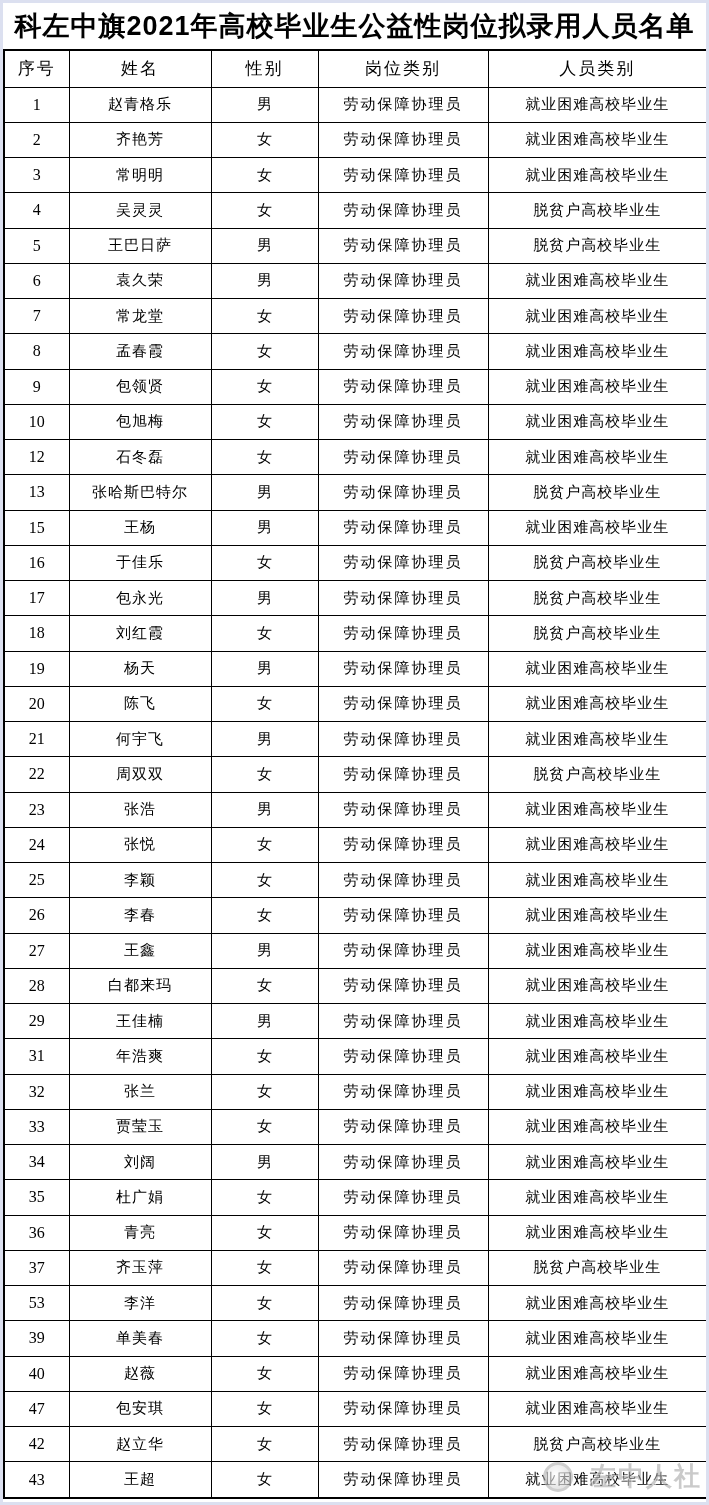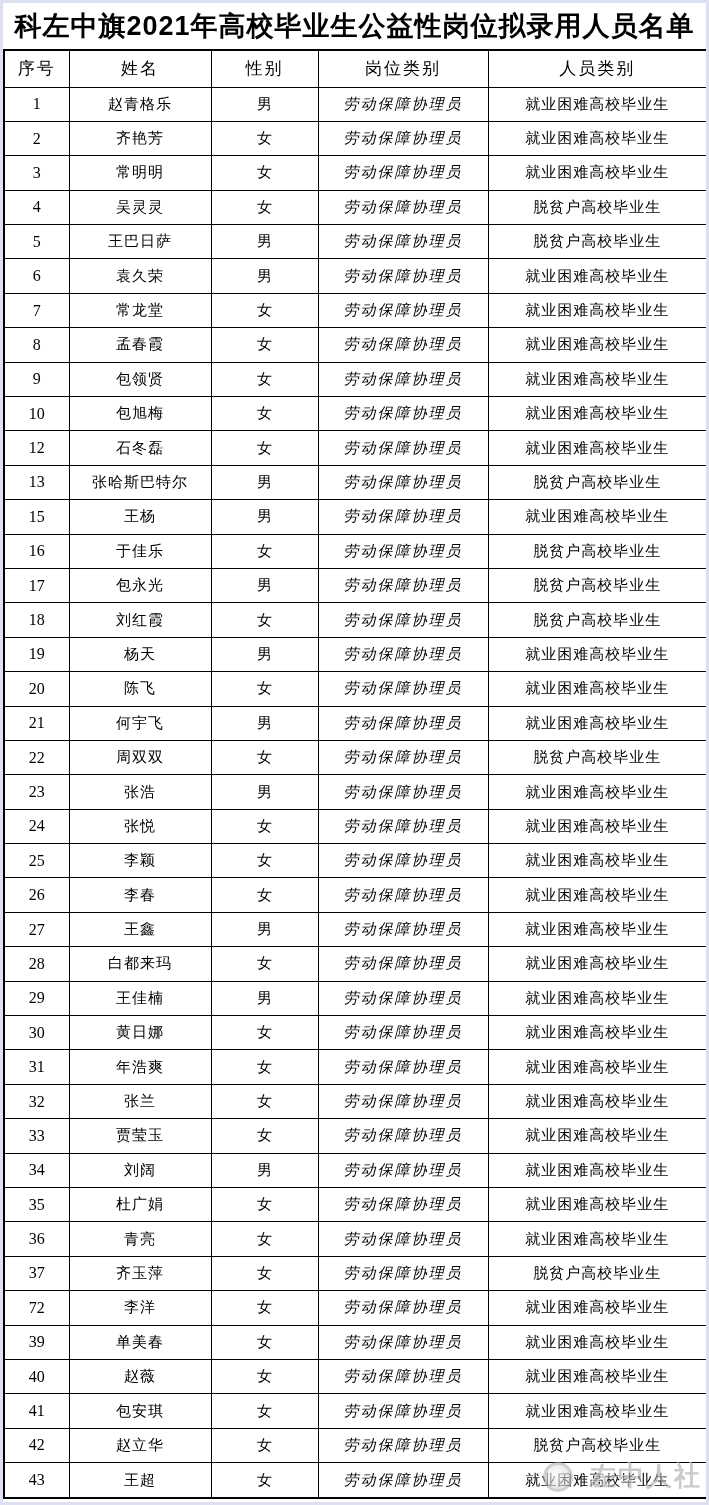--- a/index.html
+++ b/index.html
@@ -52,21 +52,21 @@
     letter-spacing: 2px;
   }
   td { font-size: 15px; }
   td.serial-cell {
     font-family: "Liberation Serif", "DejaVu Serif", serif;
     font-size: 16px;
     letter-spacing: 0;
   }
   td.name-cell     { letter-spacing: 1px; }
   td.gender-cell   { letter-spacing: 0; }
-  td.position-cell { letter-spacing: 2px; font-style: italic; }
+  td.position-cell { letter-spacing: 2px; }
   td.category-cell { letter-spacing: 1px; }
   .watermark {
     position: absolute;
     right: 4px;
     bottom: 8px;
     display: flex;
     align-items: center;
     gap: 17px;
     opacity: 0.6;
     pointer-events: none;
@@ -295,27 +295,20 @@
           <td class="category-cell">就业困难高校毕业生</td>
         </tr>
         <tr>
           <td class="serial-cell">29</td>
           <td class="name-cell">王佳楠</td>
           <td class="gender-cell">男</td>
           <td class="position-cell">劳动保障协理员</td>
           <td class="category-cell">就业困难高校毕业生</td>
         </tr>
         <tr>
-          <td class="serial-cell">30</td>
-          <td class="name-cell">黄日娜</td>
-          <td class="gender-cell">女</td>
-          <td class="position-cell">劳动保障协理员</td>
-          <td class="category-cell">就业困难高校毕业生</td>
-        </tr>
-        <tr>
           <td class="serial-cell">31</td>
           <td class="name-cell">年浩爽</td>
           <td class="gender-cell">女</td>
           <td class="position-cell">劳动保障协理员</td>
           <td class="category-cell">就业困难高校毕业生</td>
         </tr>
         <tr>
           <td class="serial-cell">32</td>
           <td class="name-cell">张兰</td>
           <td class="gender-cell">女</td>
@@ -351,42 +344,42 @@
           <td class="category-cell">就业困难高校毕业生</td>
         </tr>
         <tr>
           <td class="serial-cell">37</td>
           <td class="name-cell">齐玉萍</td>
           <td class="gender-cell">女</td>
           <td class="position-cell">劳动保障协理员</td>
           <td class="category-cell">脱贫户高校毕业生</td>
         </tr>
         <tr>
-          <td class="serial-cell">72</td>
+          <td class="serial-cell">53</td>
           <td class="name-cell">李洋</td>
           <td class="gender-cell">女</td>
           <td class="position-cell">劳动保障协理员</td>
           <td class="category-cell">就业困难高校毕业生</td>
         </tr>
         <tr>
           <td class="serial-cell">39</td>
           <td class="name-cell">单美春</td>
           <td class="gender-cell">女</td>
           <td class="position-cell">劳动保障协理员</td>
           <td class="category-cell">就业困难高校毕业生</td>
         </tr>
         <tr>
           <td class="serial-cell">40</td>
           <td class="name-cell">赵薇</td>
           <td class="gender-cell">女</td>
           <td class="position-cell">劳动保障协理员</td>
           <td class="category-cell">就业困难高校毕业生</td>
         </tr>
         <tr>
-          <td class="serial-cell">41</td>
+          <td class="serial-cell">47</td>
           <td class="name-cell">包安琪</td>
           <td class="gender-cell">女</td>
           <td class="position-cell">劳动保障协理员</td>
           <td class="category-cell">就业困难高校毕业生</td>
         </tr>
         <tr>
           <td class="serial-cell">42</td>
           <td class="name-cell">赵立华</td>
           <td class="gender-cell">女</td>
           <td class="position-cell">劳动保障协理员</td>

